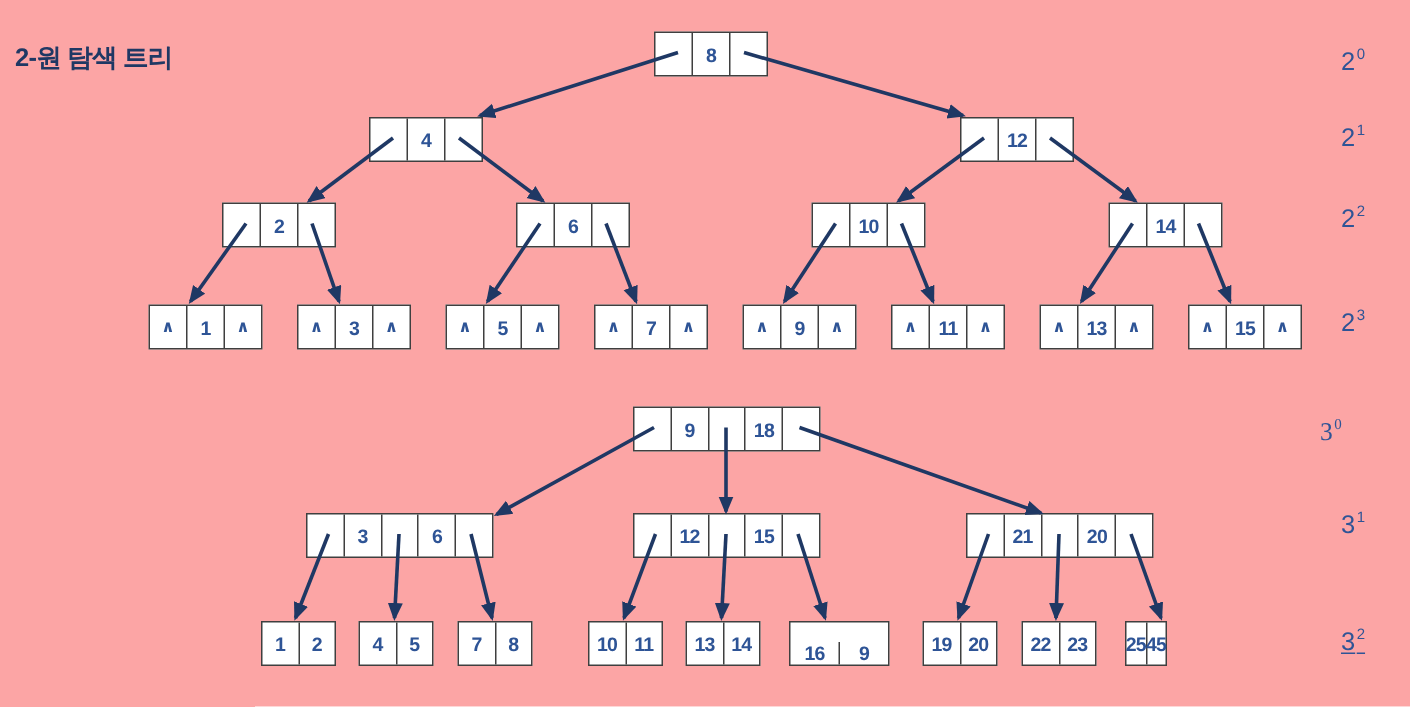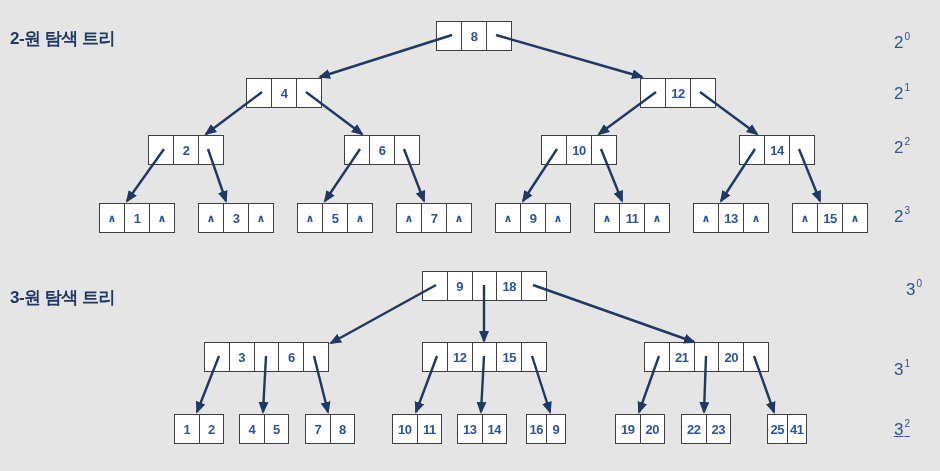--- a/index.html
+++ b/index.html
@@ -24,21 +24,21 @@
     white-space:nowrap;z-index:3;letter-spacing:-0.5px;
   }
   .level-label{
     position:absolute;font-size:17px;color:var(--valblue,#2e5496);z-index:3;line-height:24px;
   }
   .level-label sup{font-size:10px;position:relative;top:-1px;left:1px;}
 </style>
 </head>
 <body>
 
-<div class="canvas" style="--navy: #1f3864; --valblue: #2e5496; --border: #3f3f3f; background: #e5e5e5;">
+<div class="canvas" style="--navy: #1f3864; --valblue: #2e5496; --border: #3f3f3f; background: #fca5a5;">
   <svg class="edges" id="edges-layer" width="940" height="471" viewBox="0 0 940 471" xmlns="http://www.w3.org/2000/svg">
     <defs>
       <marker id="ah" markerUnits="userSpaceOnUse" markerWidth="14" markerHeight="12" refX="10" refY="5" orient="auto">
         <path d="M0,0 L12,5 L0,10 Z" fill="#1f3864"></path>
       </marker>
     </defs>
   <line x1="452" y1="35" x2="320" y2="77" stroke="#1f3864" stroke-width="2.4" marker-end="url(#ah)"></line>
       <line x1="496" y1="35" x2="642" y2="77" stroke="#1f3864" stroke-width="2.4" marker-end="url(#ah)"></line>
       <line x1="262" y1="92" x2="206" y2="134" stroke="#1f3864" stroke-width="2.4" marker-end="url(#ah)"></line>
       <line x1="306" y1="92" x2="362" y2="134" stroke="#1f3864" stroke-width="2.4" marker-end="url(#ah)"></line>
@@ -60,21 +60,20 @@
       <line x1="314" y1="356" x2="328" y2="412" stroke="#1f3864" stroke-width="2.4" marker-end="url(#ah)"></line>
       <line x1="437" y1="356" x2="416" y2="412" stroke="#1f3864" stroke-width="2.4" marker-end="url(#ah)"></line>
       <line x1="484" y1="356" x2="481" y2="412" stroke="#1f3864" stroke-width="2.4" marker-end="url(#ah)"></line>
       <line x1="532" y1="356" x2="550" y2="412" stroke="#1f3864" stroke-width="2.4" marker-end="url(#ah)"></line>
       <line x1="659" y1="356" x2="639" y2="412" stroke="#1f3864" stroke-width="2.4" marker-end="url(#ah)"></line>
       <line x1="706" y1="356" x2="704" y2="412" stroke="#1f3864" stroke-width="2.4" marker-end="url(#ah)"></line>
       <line x1="754" y1="356" x2="774" y2="412" stroke="#1f3864" stroke-width="2.4" marker-end="url(#ah)"></line>
     </svg>
 
   <div class="title" style="left:10px;top:27px">2-원 탐색 트리</div>
-  <div class="title" style="left:10px;top:286px">3-원 탐색 트리</div>
 
   <div id="nodes-layer">
       <div class="node" style="left: 436px; top: 21px; width: 76px; height: 30px;">
         <div class="cell"></div>
         <div class="cell val">8</div>
         <div class="cell"></div>
       </div>
       <div class="node" style="left: 246px; top: 78px; width: 76px; height: 30px;">
         <div class="cell"></div>
         <div class="cell val">4</div>
@@ -218,39 +217,39 @@
         <div class="cell val">8</div>
       </div>
       <div class="node" style="left: 392px; top: 414px; width: 50px; height: 30px;">
         <div class="cell val">10</div>
         <div class="cell val">11</div>
       </div>
       <div class="node" style="left: 457px; top: 414px; width: 50px; height: 30px;">
         <div class="cell val">13</div>
         <div class="cell val">14</div>
       </div>
-      <div class="node" style="left: 526px; top: 414px; width: 40px; height: 30px;">
+      <div class="node" style="left: 526px; top: 414px; width: 67px; height: 30px; align-items: flex-end;">
         <div class="cell val">16</div>
         <div class="cell val">9</div>
       </div>
       <div class="node" style="left: 615px; top: 414px; width: 50px; height: 30px;">
         <div class="cell val">19</div>
         <div class="cell val">20</div>
       </div>
       <div class="node" style="left: 681px; top: 414px; width: 50px; height: 30px;">
         <div class="cell val">22</div>
         <div class="cell val">23</div>
       </div>
-      <div class="node" style="left: 750px; top: 414px; width: 40px; height: 30px; margin-left: 17px;">
+      <div class="node" style="left: 750px; top: 414px; width: 28px; height: 30px;">
         <div class="cell val">25</div>
-        <div class="cell val">41</div>
+        <div class="cell val">45</div>
       </div>
     </div>
   <div id="labels-layer">
       <div class="level-label" style="left: 894px; top: 26px;"><span>2</span><sup>0</sup></div>
       <div class="level-label" style="left: 894px; top: 77px;"><span>2</span><sup>1</sup></div>
       <div class="level-label" style="left: 894px; top: 131px;"><span>2</span><sup>2</sup></div>
       <div class="level-label" style="left: 894px; top: 200px;"><span>2</span><sup>3</sup></div>
-      <div class="level-label" style="left: 906px; top: 273px;"><span>3</span><sup>0</sup></div>
-      <div class="level-label" style="left: 894px; top: 353px;"><span>3</span><sup>1</sup></div>
+      <div class="level-label" style="left: 880px; top: 273px; font-family: Liberation Serif, serif;"><span>3</span><sup>0</sup></div>
+      <div class="level-label" style="left: 894px; top: 335px;"><span>3</span><sup>1</sup></div>
       <div class="level-label" style="left: 894px; top: 413px; text-decoration: underline;"><span>3</span><sup>2</sup></div>
     </div>
 </div>
 
 </body></html>

